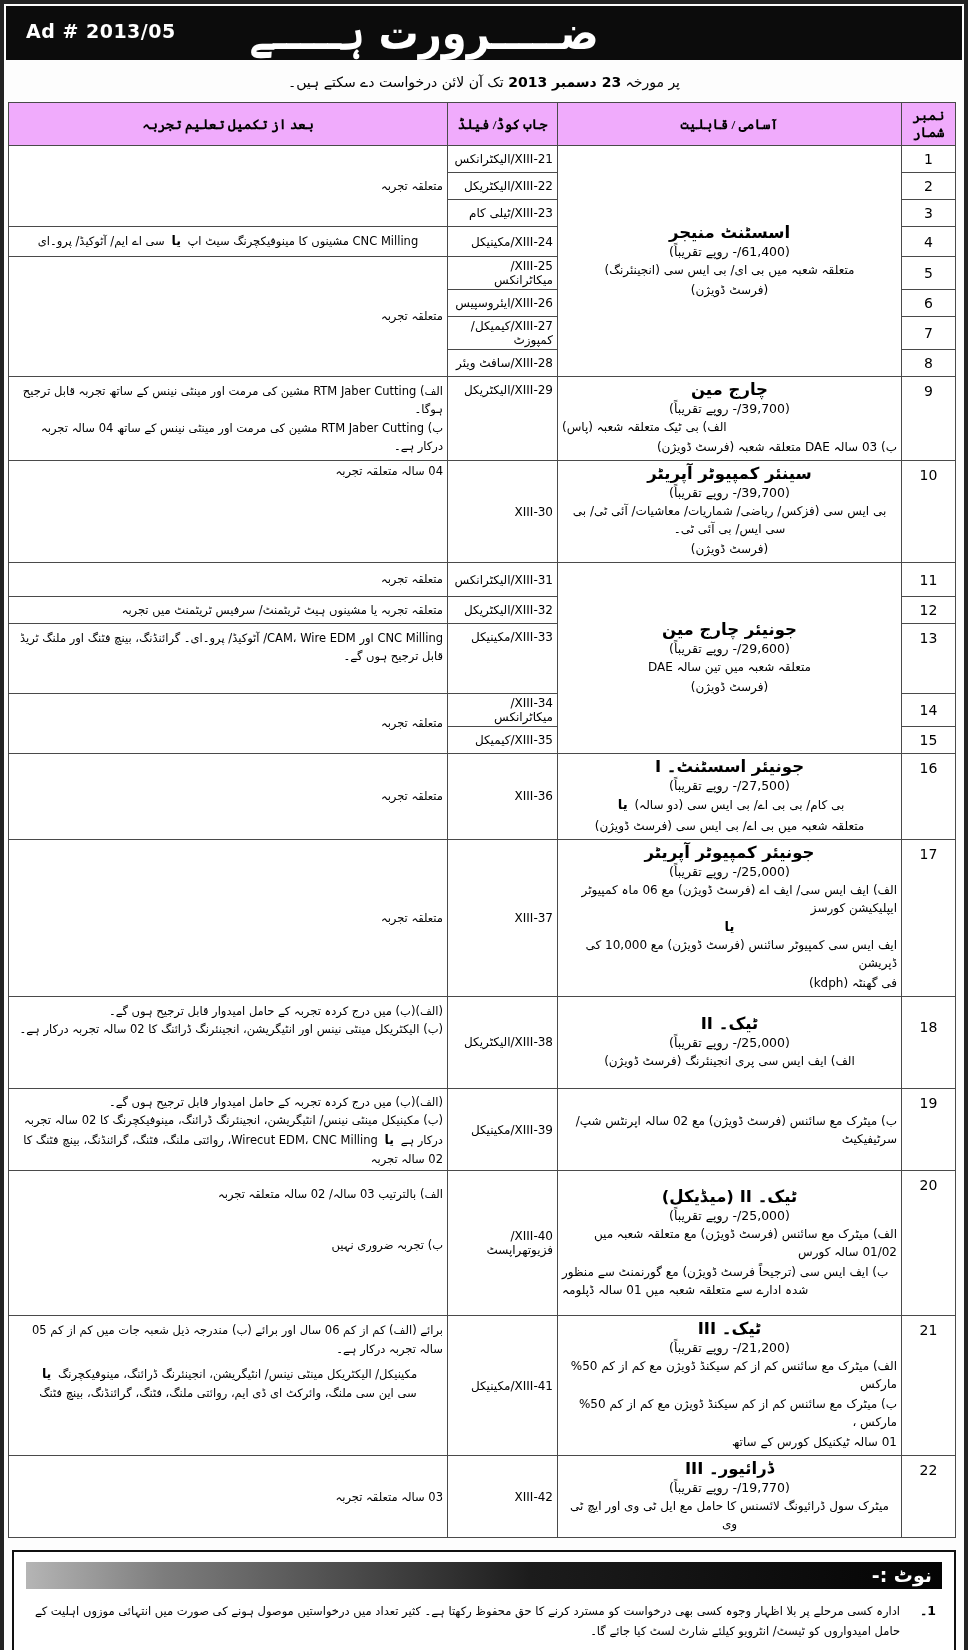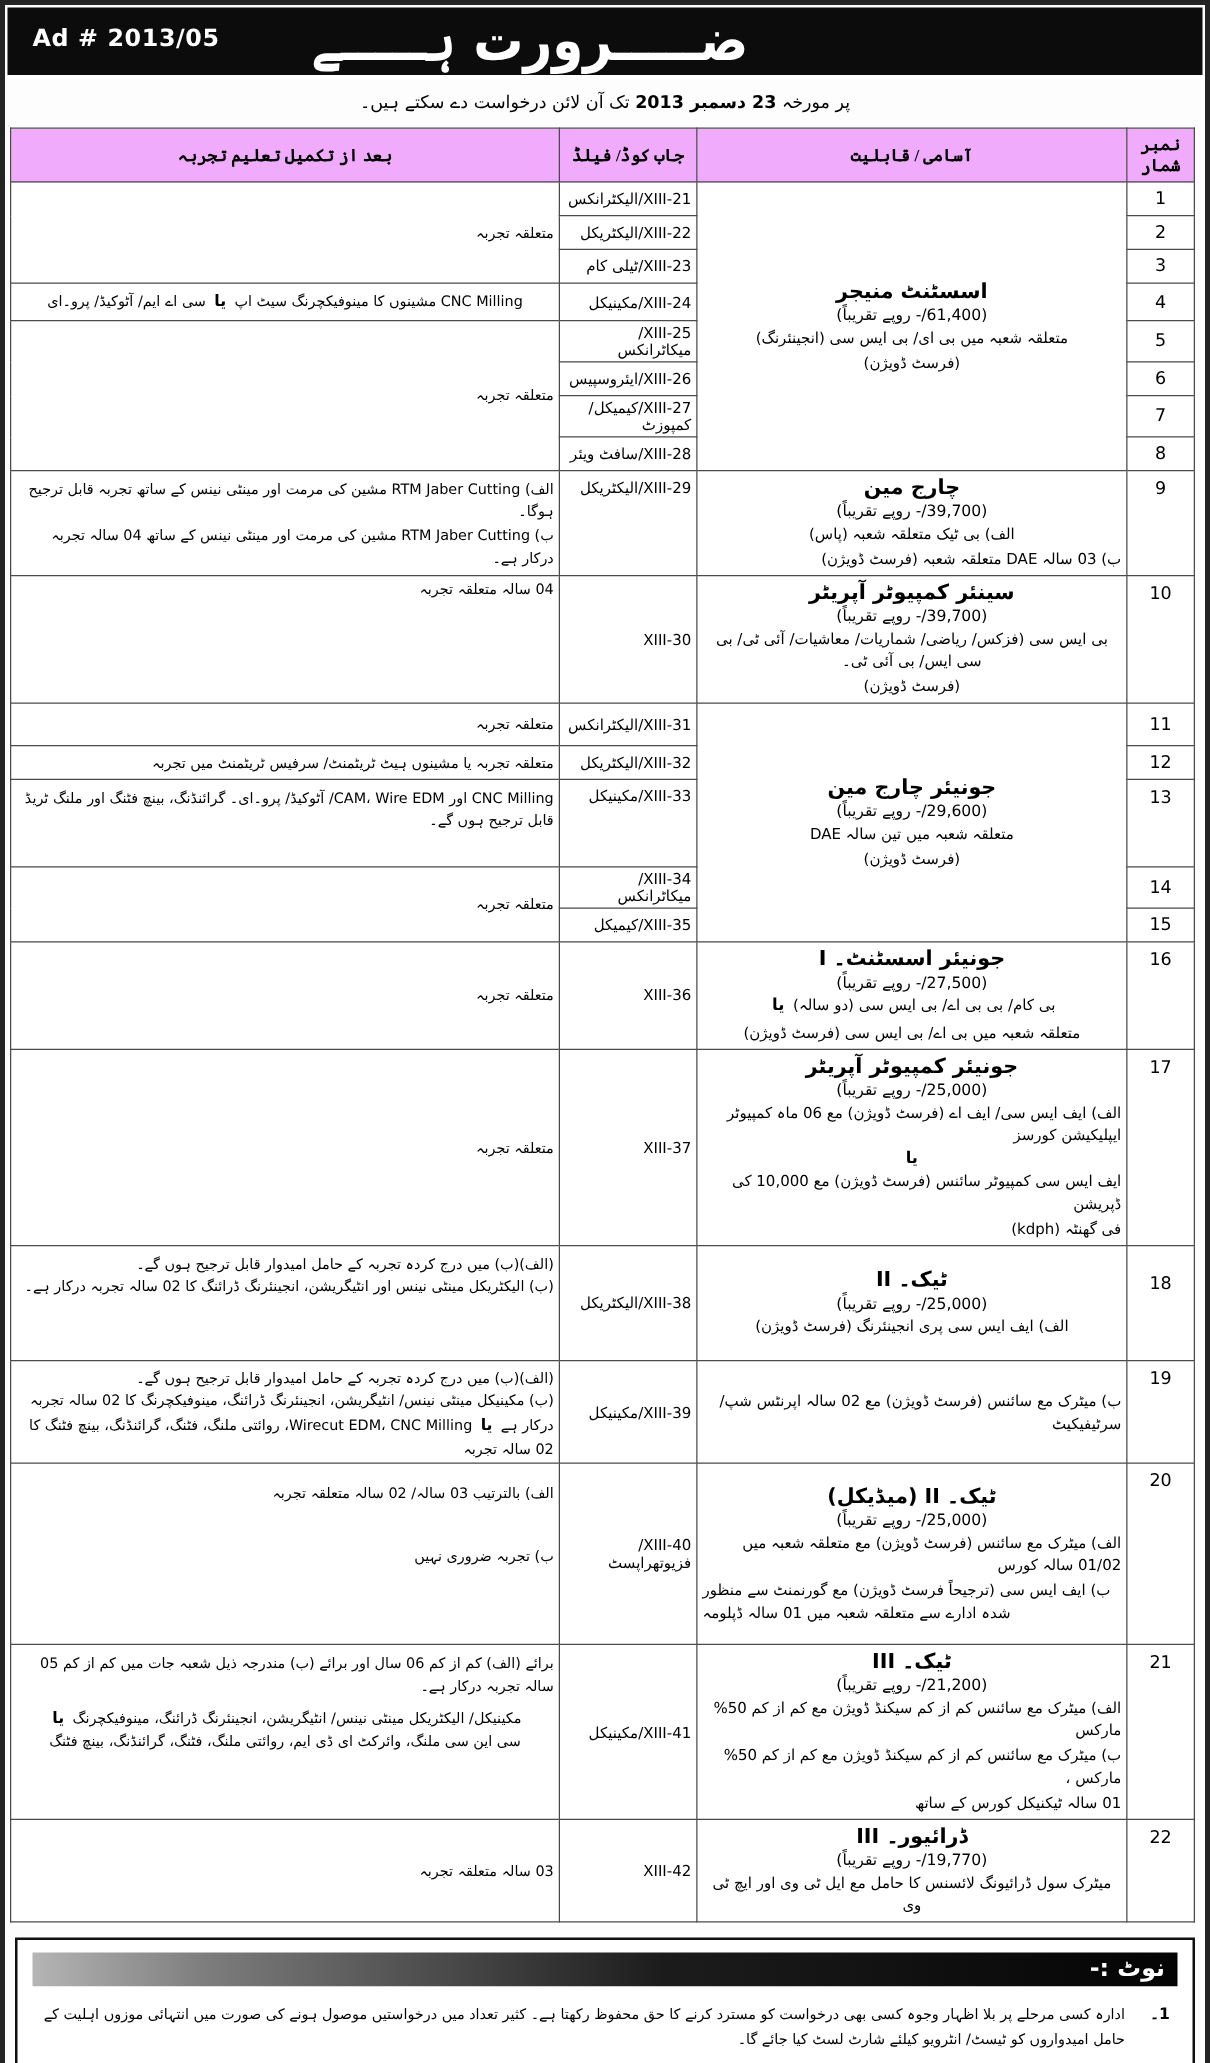--- a/index.html
+++ b/index.html
@@ -120,21 +120,21 @@
     <tr style="height:27px">
       <td class="serial">8</td>
       <td class="code">XIII-28/سافٹ ویئر</td>
     </tr>
 
     <tr style="height:82px">
       <td class="serial" style="vertical-align:top;padding-top:6px">9</td>
       <td class="pos">
         <div class="pos-title">چارج مین</div>
         <div class="pos-salary">(39,700/- روپے تقریباً)</div>
-        <div class="pos-line" style="text-align:center">الف) بی ٹیک متعلقہ شعبہ (پاس)</div>
+        <div class="pos-line" style="text-align:left">الف) بی ٹیک متعلقہ شعبہ (پاس)</div>
         <div class="pos-line" style="text-align:right">ب) 03 سالہ DAE متعلقہ شعبہ (فرسٹ ڈویژن)</div>
       </td>
       <td class="code" style="vertical-align:top;padding-top:6px">XIII-29/الیکٹریکل</td>
       <td class="exp" style="vertical-align:top;padding-top:5px">
         <div>الف) RTM Jaber Cutting مشین کی مرمت اور مینٹی نینس کے ساتھ تجربہ قابل ترجیح ہوگا۔</div>
         <div>ب) RTM Jaber Cutting مشین کی مرمت اور مینٹی نینس کے ساتھ 04 سالہ تجربہ درکار ہے۔</div>
       </td>
     </tr>
 
     <tr style="height:72px">

